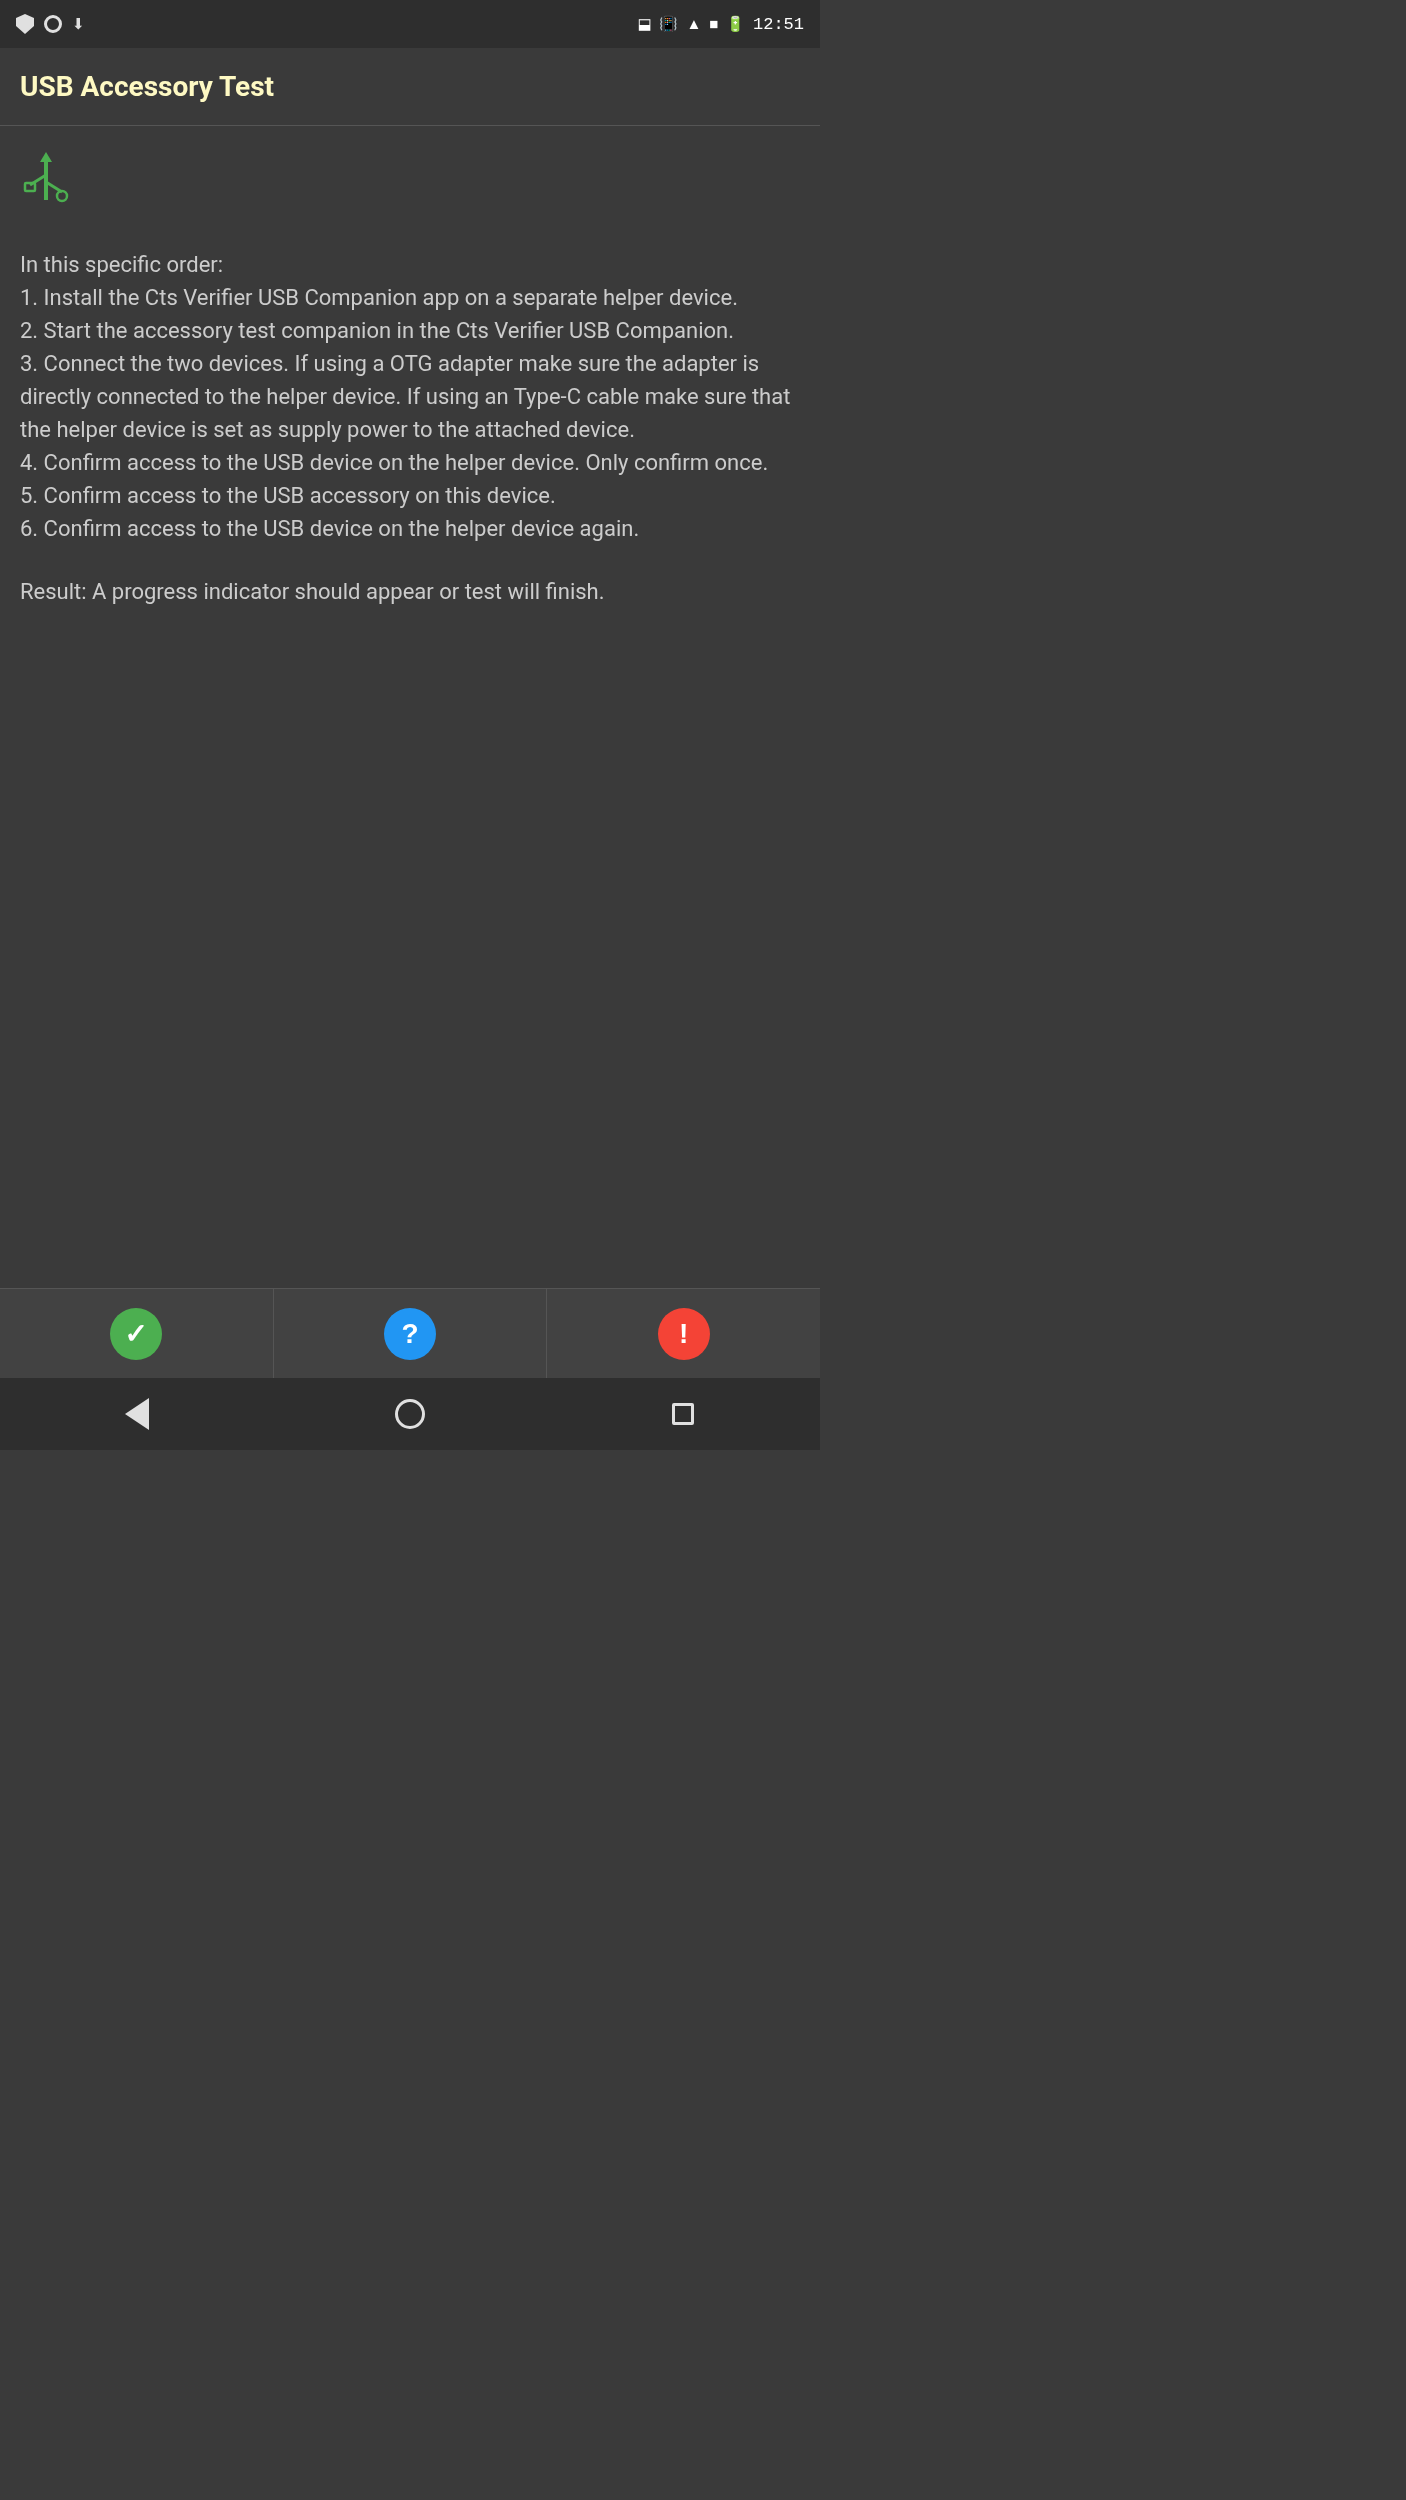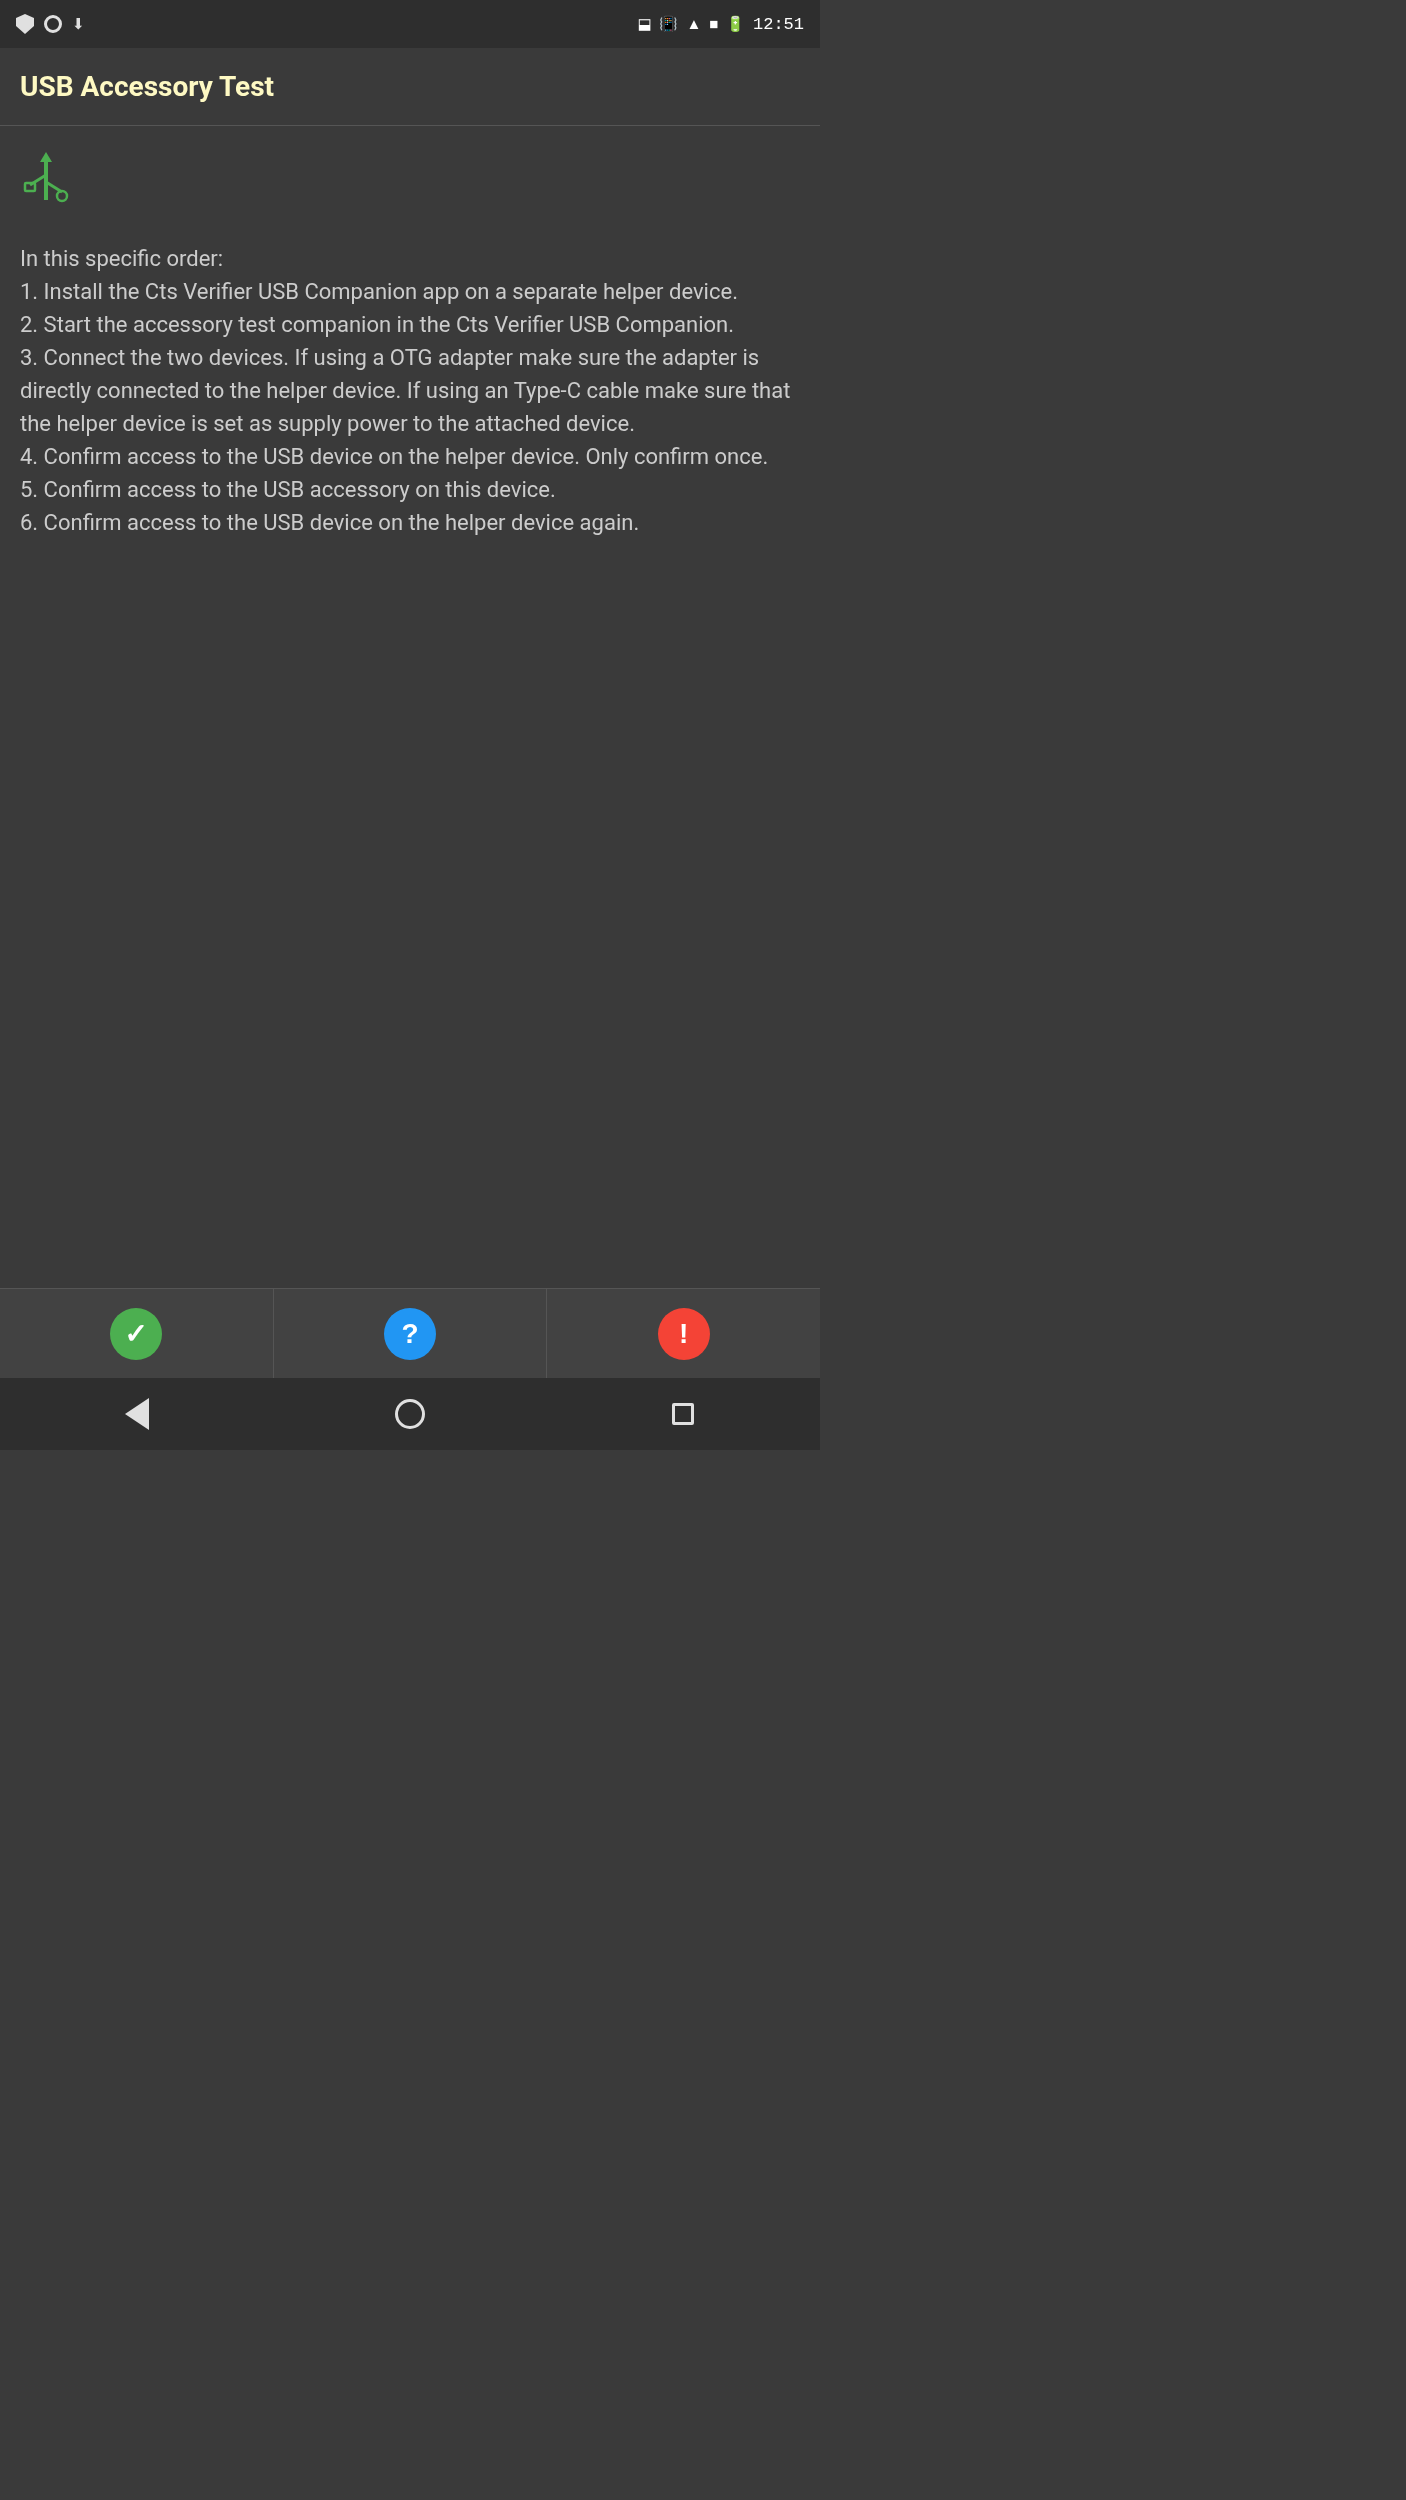--- a/index.html
+++ b/index.html
@@ -71,21 +71,21 @@
       font-weight: bold;
       color: #fef9c3;
     }
 
     
     .main-content {
       flex: 1;
       padding: 24px 20px;
       display: flex;
       flex-direction: column;
-      gap: 0;
+      gap: 6px;
     }
 
     .usb-icon {
       font-size: 48px;
       color: #4caf50;
       margin-bottom: 24px;
       line-height: 1;
     }
 
     .instructions-text {
@@ -234,20 +234,21 @@
   <div class="instructions-text">
     In this specific order:<br>
     1. Install the Cts Verifier USB Companion app on a separate helper device.<br>
     2. Start the accessory test companion in the Cts Verifier USB Companion.<br>
     3. Connect the two devices. If using a OTG adapter make sure the adapter is directly connected to the helper device. If using an Type-C cable make sure that the helper device is set as supply power to the attached device.<br>
     4. Confirm access to the USB device on the helper device. Only confirm once.<br>
     5. Confirm access to the USB accessory on this device.<br>
     6. Confirm access to the USB device on the helper device again.
   </div>
 
+  <div class="result-text">Result: A progress indicator should appear or test will finish.</div>
 </div>
 
 <div class="bottom-bar">
   <button class="action-btn" aria-label="Pass">
     <div class="btn-icon-circle btn-pass">
       <span style="font-size:28px;">✓</span>
     </div>
   </button>
   <button class="action-btn" aria-label="Info">
     <div class="btn-icon-circle btn-info">

